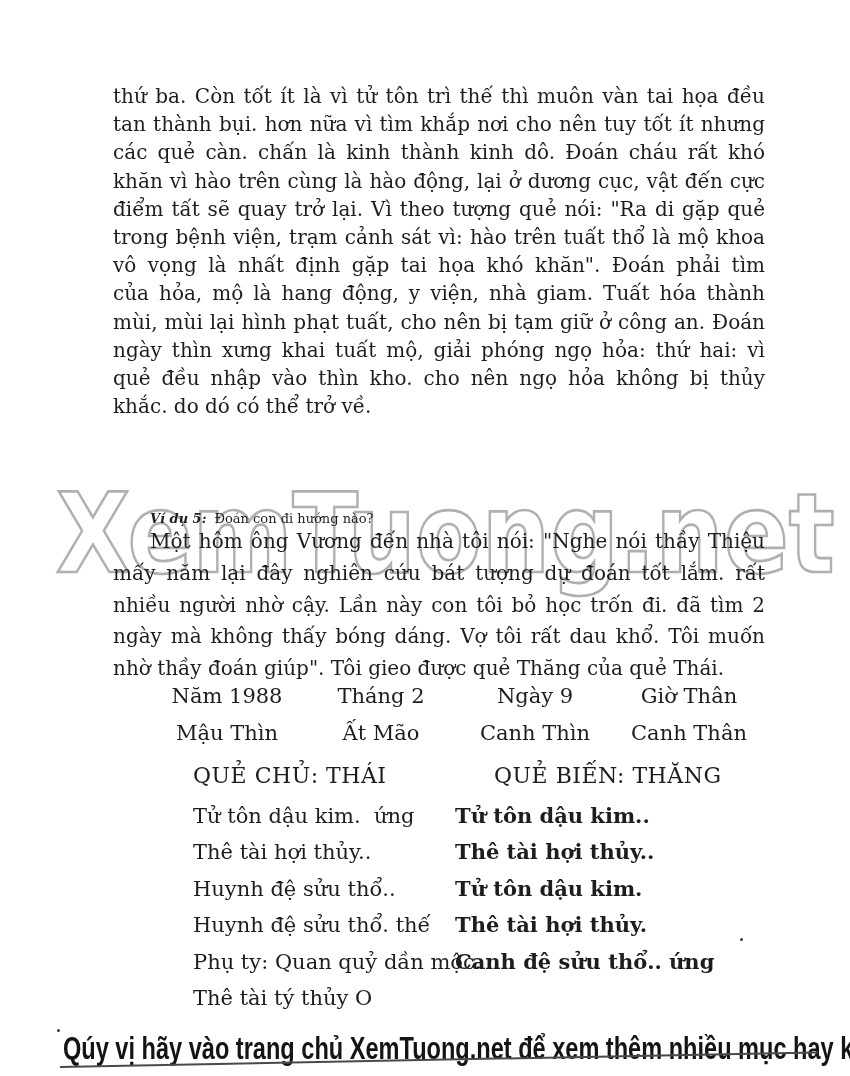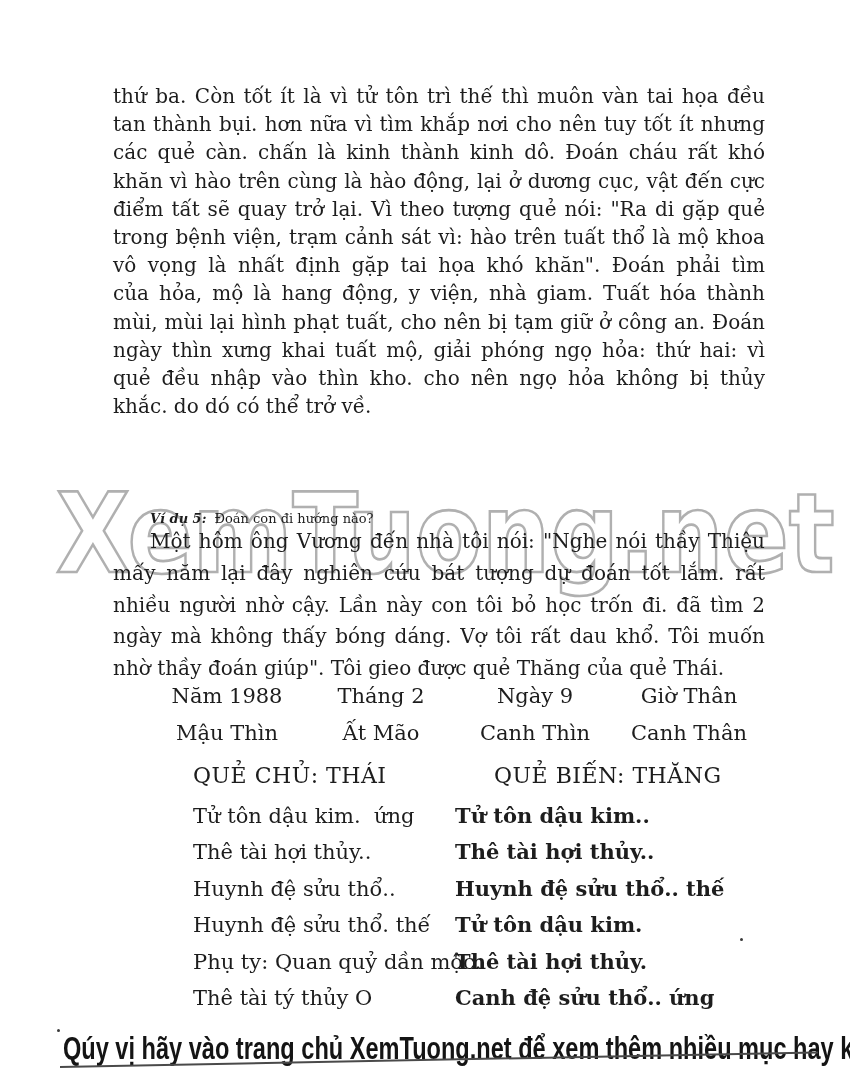--- a/index.html
+++ b/index.html
@@ -146,21 +146,20 @@
   <div>Thê tài hợi thủy..</div>
   <div>Huynh đệ sửu thổ..</div>
   <div>Huynh đệ sửu thổ. thế</div>
   <div>Phụ ty: Quan quỷ dần mộc.</div>
   <div>Thê tài tý thủy O</div>
 </div>
 
 <div class="layer hex-col changed">
   <div>Tử tôn dậu kim..</div>
   <div>Thê tài hợi thủy..</div>
-  <div>Huynh đệ sửu thổ.. thế</div>
   <div>Tử tôn dậu kim.</div>
   <div>Thê tài hợi thủy.</div>
   <div>Canh đệ sửu thổ.. ứng</div>
 </div>
 
 <div class="layer footer-banner">Qúy vị hãy vào trang chủ XemTuong.net để xem thêm nhiều mục hay khác</div>
 <div class="footer-line"></div>
 
 <div class="speck s1"></div>
 <div class="speck s2"></div>

